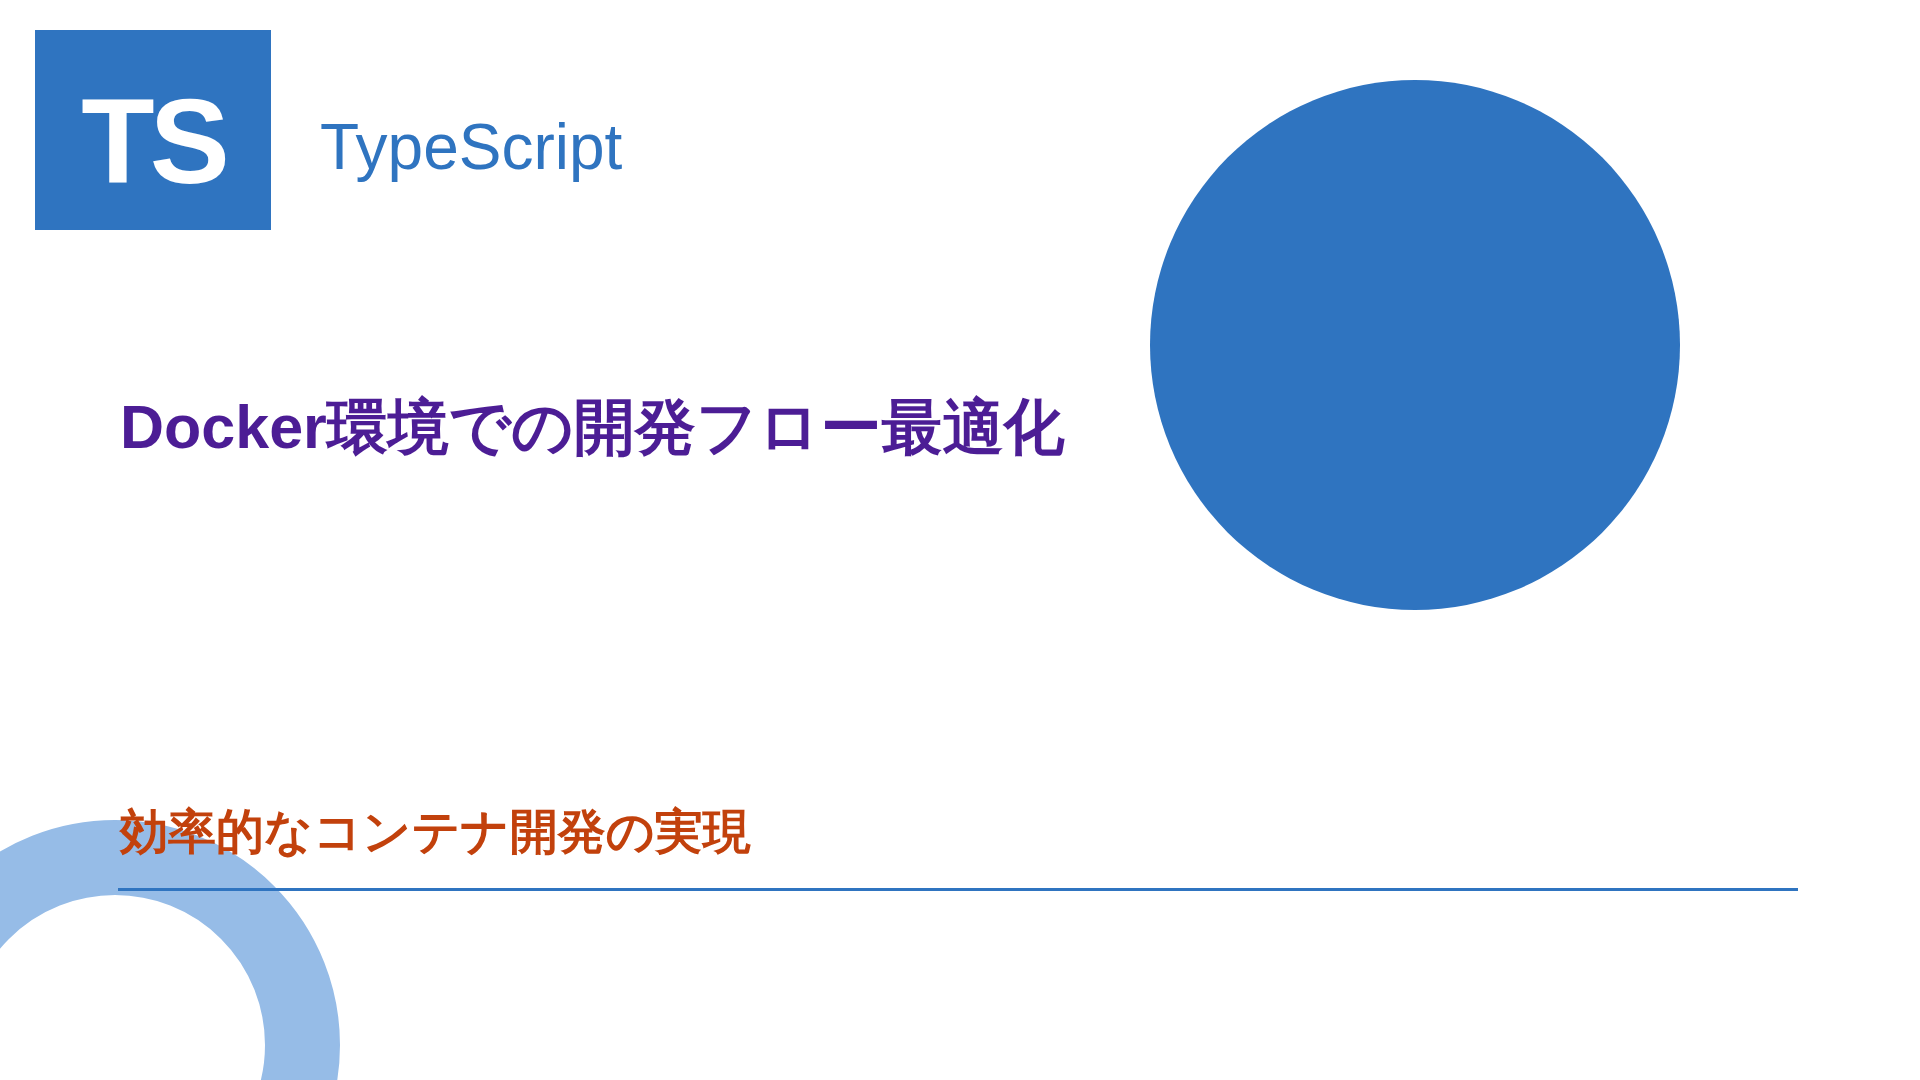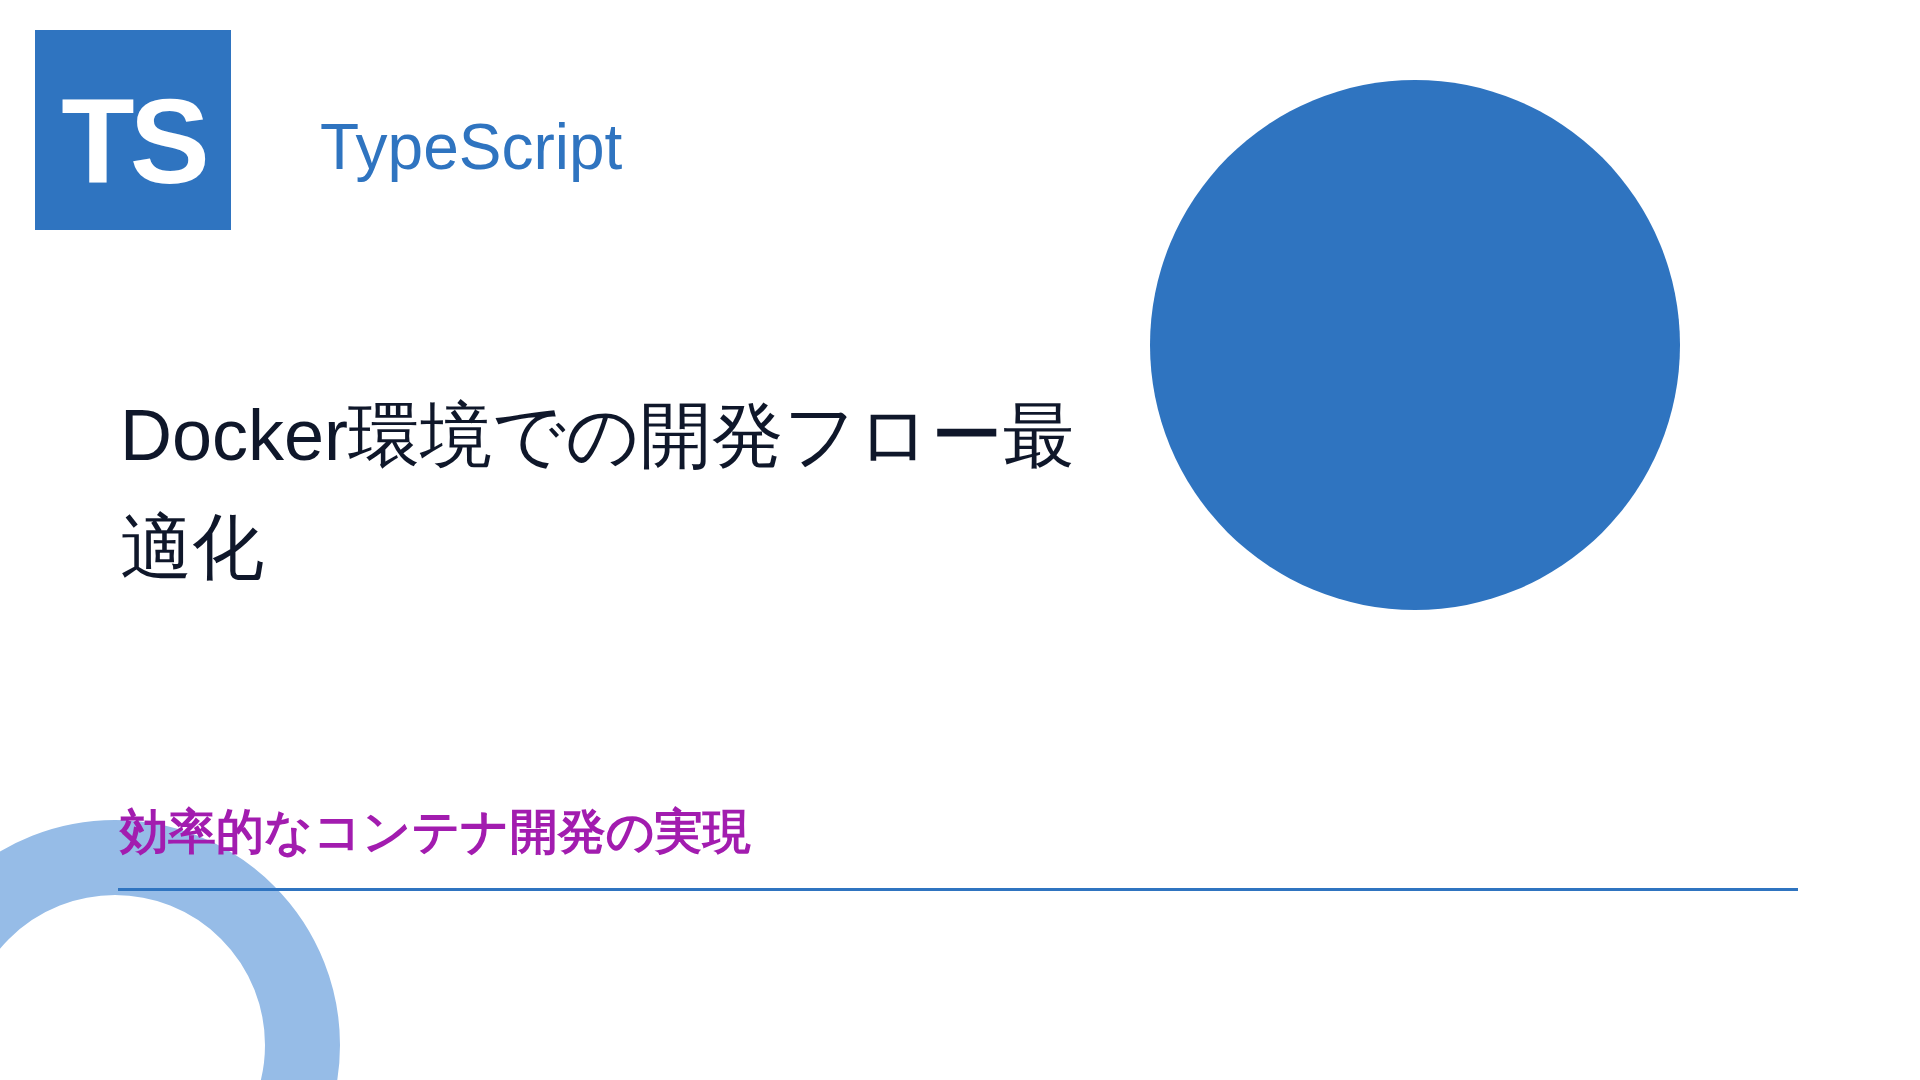--- a/index.html
+++ b/index.html
@@ -14,21 +14,21 @@
       background: #ffffff;
       position: relative;
       overflow: hidden;
       font-family: "Comic Sans MS", "ヒラギノ角ゴ Pro", "Hiragino Kaku Gothic Pro", "メイリオ", Meiryo, sans-serif;
     }
     
     .logo-box {
       position: absolute;
       top: 30px;
       left: 35px;
-      width: 196px;
+      width: 236px;
       height: 200px;
       background: #2f74c0;
       display: flex;
       align-items: flex-end;
       justify-content: center;
       padding-bottom: 20px;
     }
     
     .logo-text {
       color: #ffffff;
@@ -45,33 +45,33 @@
       color: #2f74c0;
       font-size: 64px;
       font-weight: normal;
       font-family: "Comic Sans MS", cursive, sans-serif;
     }
     
     .main-title {
       position: absolute;
       top: 380px;
       left: 120px;
-      color: #0f172a;
-      font-size: 72px;
-      font-weight: normal;
+      color: #4c1d95;
+      font-size: 61px;
+      font-weight: bold;
       line-height: 1.55;
       max-width: 1000px;
       font-family: "Comic Sans MS", "ヒラギノ角ゴ Pro", sans-serif;
     }
     
     .subtitle {
       position: absolute;
       top: 800px;
       left: 120px;
-      color: #a21caf;
+      color: #c2410c;
       font-size: 48px;
       font-weight: bold;
       font-family: "ヒラギノ角ゴ Pro", "Hiragino Kaku Gothic Pro", sans-serif;
     }
     
     .underline {
       position: absolute;
       top: 888px;
       left: 118px;
       width: 1680px;

